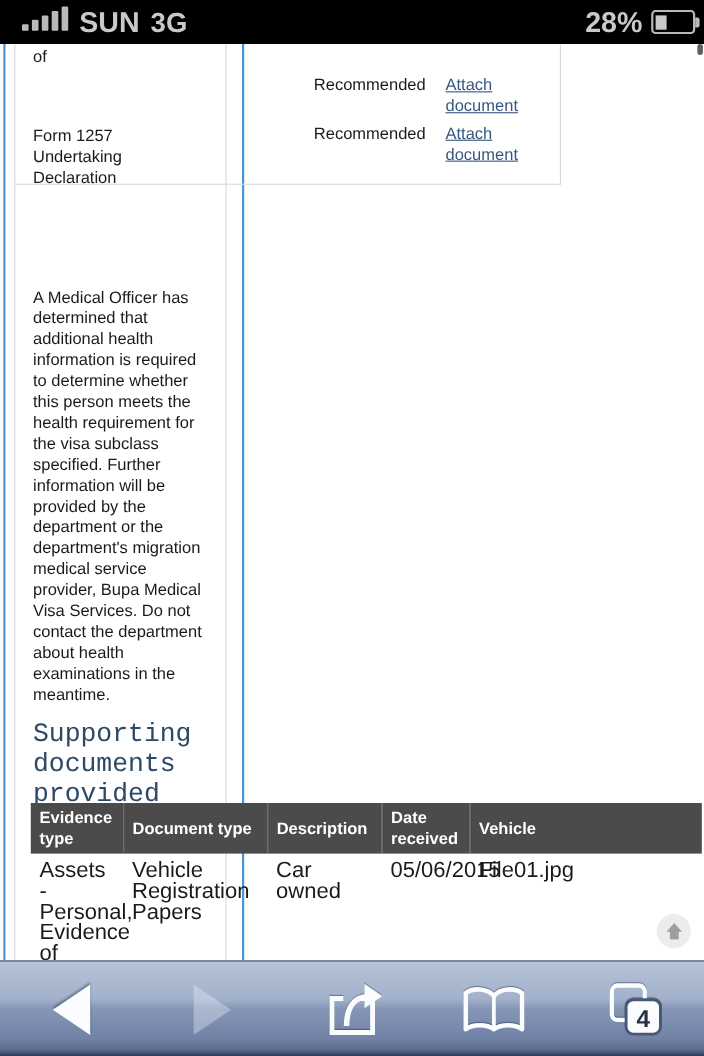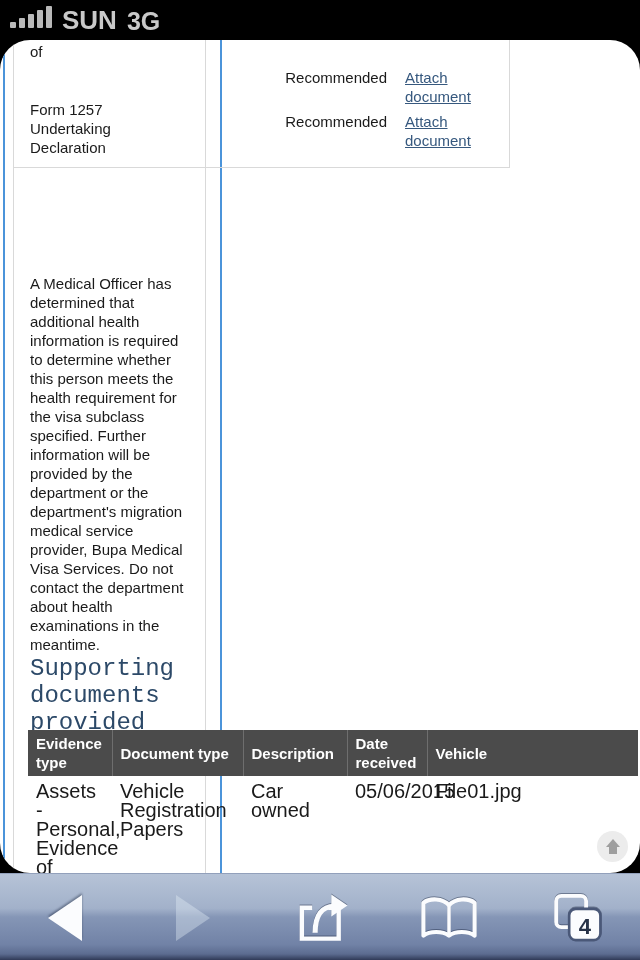--- a/index.html
+++ b/index.html
@@ -10,41 +10,41 @@
     position:relative;
     overflow:hidden;
   }
   
   .status-bar {
     position:absolute; left:0; top:0; width:640px; height:40px;
     background:#000; color:#c9c9c9;
     display:flex; align-items:center;
     font-weight:bold; font-size:26px;
   }
-  .sb-left { display:flex; align-items:flex-end; gap:10px; padding-left:10px; }
+  .sb-left { display:flex; align-items:flex-end; gap:10px; padding-left:20px; }
   .signal { display:flex; align-items:flex-end; gap:3px; padding-bottom:8px; }
   .signal i { display:block; width:6px; background:#b9b9b9; border-radius:1px; }
   .sb-time {
     position:absolute; left:0; right:0; text-align:center;
     font-size:27px; color:#d3d3d3; letter-spacing:0.5px;
   }
   .sb-right { margin-left:auto; display:flex; align-items:center; gap:8px; padding-right:8px; z-index:2; }
   .battery {
     width:40px; height:22px; border:2px solid #b9b9b9; border-radius:4px;
     position:relative; display:flex; align-items:center; padding:2px;
   }
   .battery::after {
     content:""; position:absolute; right:-6px; top:5px; width:4px; height:9px;
     background:#b9b9b9; border-radius:0 2px 2px 0;
   }
   .battery .fill { width:10px; height:13px; background:#c9c9c9; }
   
   .page {
     position:absolute; left:0; top:40px; width:640px; height:833px;
-    background:#fff; overflow:hidden;border-radius:30px;
+    background:#fff; overflow:hidden;
   }
   .vline { position:absolute; top:0; height:833px; }
   .vline.blue { width:2px; background:#4b94da; }
   .vline.grey { width:1px; background:#d9d9d9; }
   .abs { position:absolute; }
   .body-text { font-size:15px; line-height:19px; color:#1a1a1a; white-space:pre-line; }
   .top-box {
     position:absolute; left:13px; top:0; width:497px; height:128px;
     border-right:1px solid #d9d9d9; border-bottom:1px solid #d9d9d9;
   }
@@ -121,44 +121,50 @@
     <div class="signal">
       <i style="height:6px"></i>
         <i style="height:10px"></i>
         <i style="height:14px"></i>
         <i style="height:18px"></i>
         <i style="height:22px"></i>
     </div>
     <span>SUN</span>
     <span style="font-size:25px">3G</span>
   </div>
+  <div class="sb-right">
+    <span>28%</span>
+    <span class="battery">
+        <span class="fill"></span>
+      </span>
+  </div>
 </div>
 
 <div class="page">
 
   <div class="vline blue" style="left:3px"></div>
   <div class="vline grey" style="left:13px"></div>
   <div class="vline grey" style="left:205px"></div>
   <div class="vline blue" style="left:220px"></div>
 
   <div class="top-box"></div>
   <div class="abs body-text" style="left:30px; top:2px;">of</div>
 
   <div class="abs body-text status-cell" style="left:230px; top:28px; width:157px;">Recommended</div>
   <a href="#" class="abs doc-link" style="left:405px; top:28px;">Attach
 document</a>
 
-  <div class="abs body-text" style="left:30px; top:60px; width:160px;">Form 1257
+  <div class="abs body-text" style="left:30px; top:74px; width:160px;">Form 1257
 Undertaking
 Declaration</div>
   <div class="abs body-text status-cell" style="left:230px; top:72px; width:157px;">Recommended</div>
   <a href="#" class="abs doc-link" style="left:405px; top:72px;">Attach
 document</a>
 
-  <div class="abs body-text para" style="left:30px; top:221px;margin-top:13px;">A Medical Officer has
+  <div class="abs body-text para" style="left:30px; top:221px;">A Medical Officer has
 determined that
 additional health
 information is required
 to determine whether
 this person meets the
 health requirement for
 the visa subclass
 specified. Further
 information will be
 provided by the

